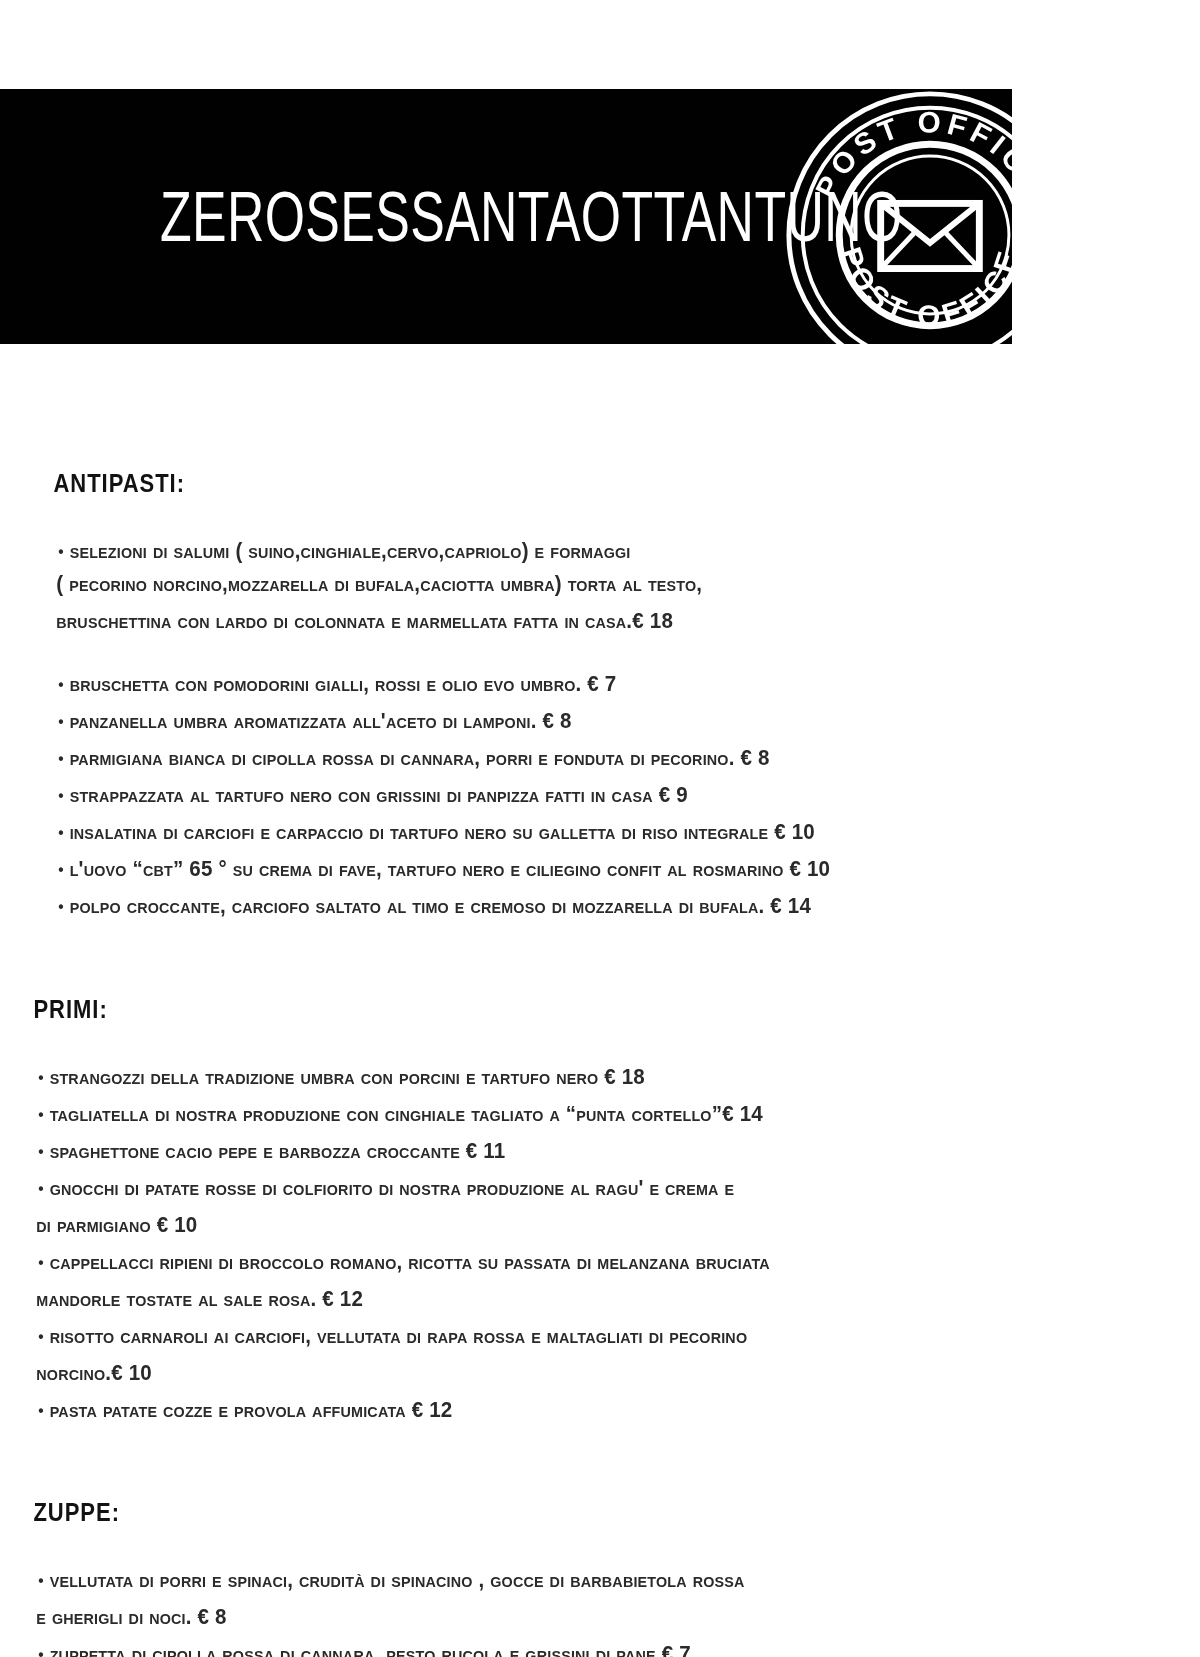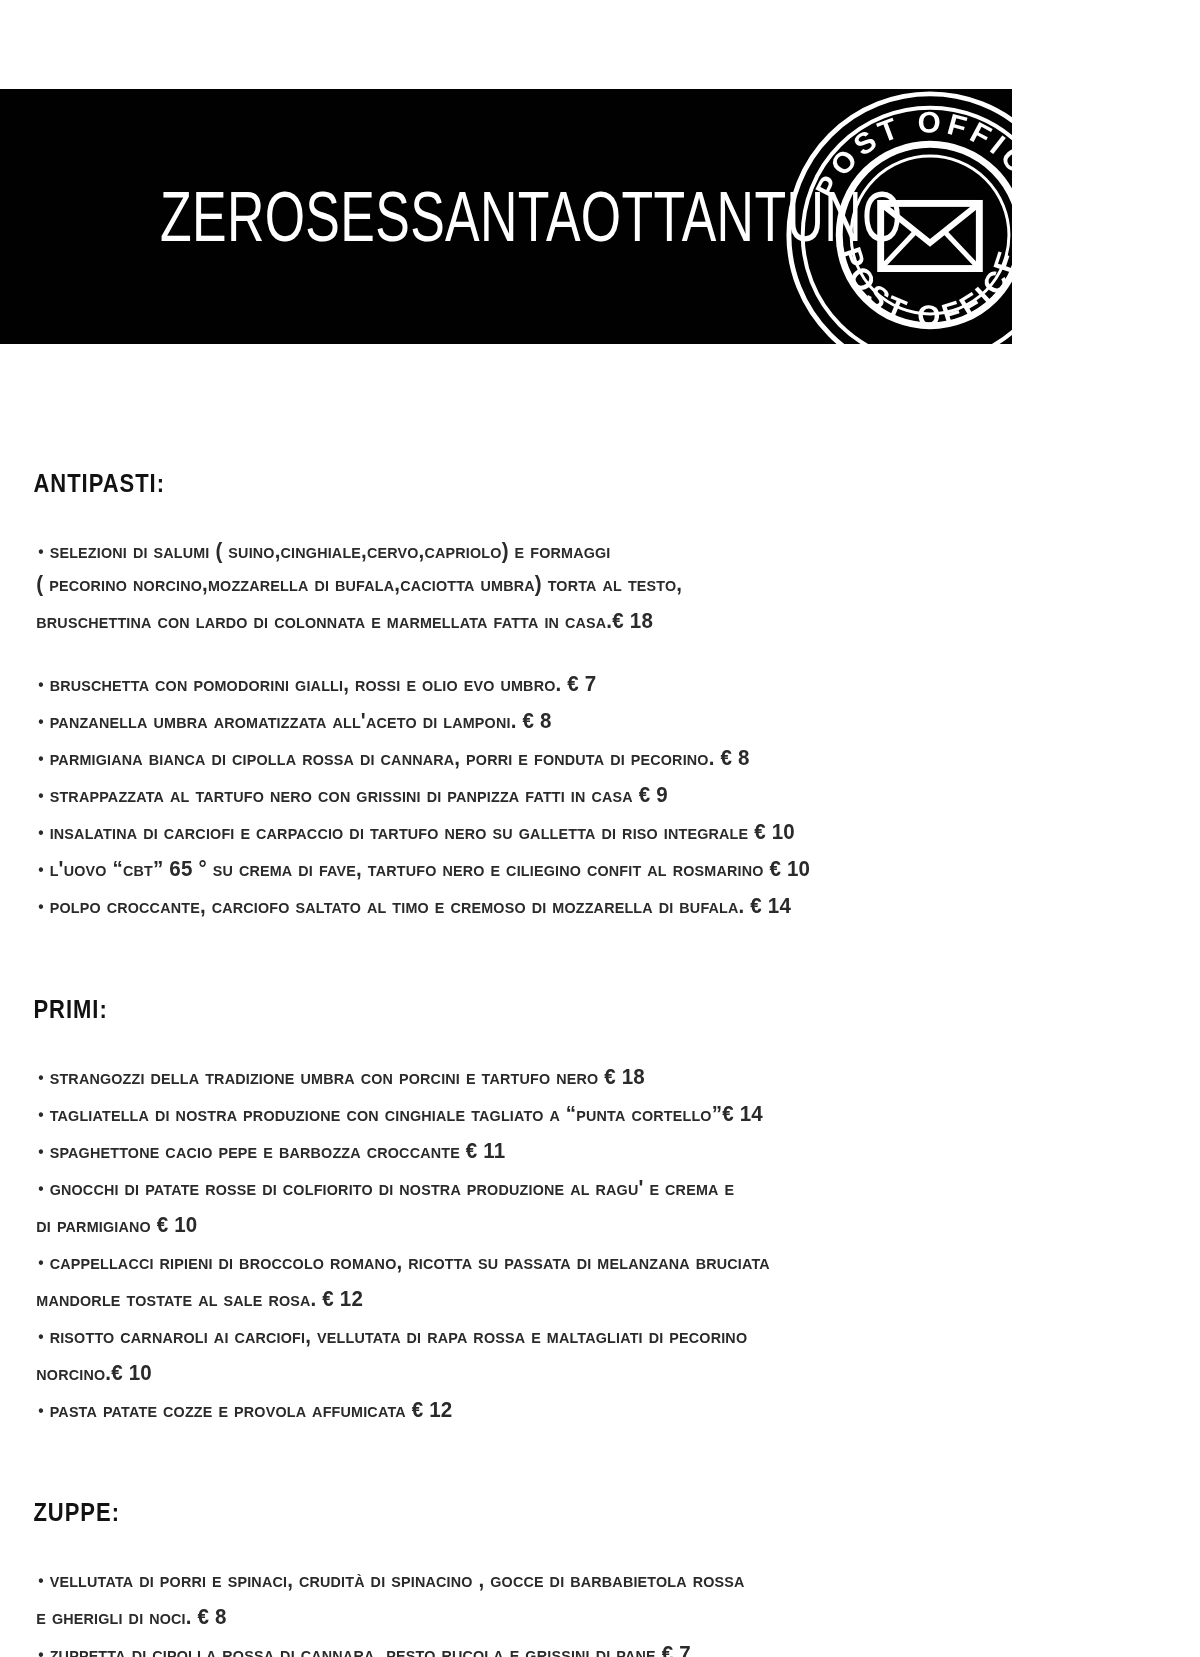--- a/index.html
+++ b/index.html
@@ -65,21 +65,21 @@
     font-family: "Liberation Sans", sans-serif;
     font-size: 25px;
     letter-spacing: 1.1px;
     color: #121212;
     padding-left: 38px;
     transform: scaleX(0.88);
     transform-origin: left center;
     white-space: nowrap;
   }
   
-  .sec-antipasti { padding-top: 104px; }
+  .sec-antipasti { padding-top: 104px; padding-left: 20px; }
   .sec-primi     { padding-top: 46px; }
   .sec-zuppe     { padding-top: 46px; }
 
   .items {
     list-style: none;
     margin: 0;
     padding: 0;
   }
   .items.gap-top { margin-top: 38px; font-weight: bold; }
 

